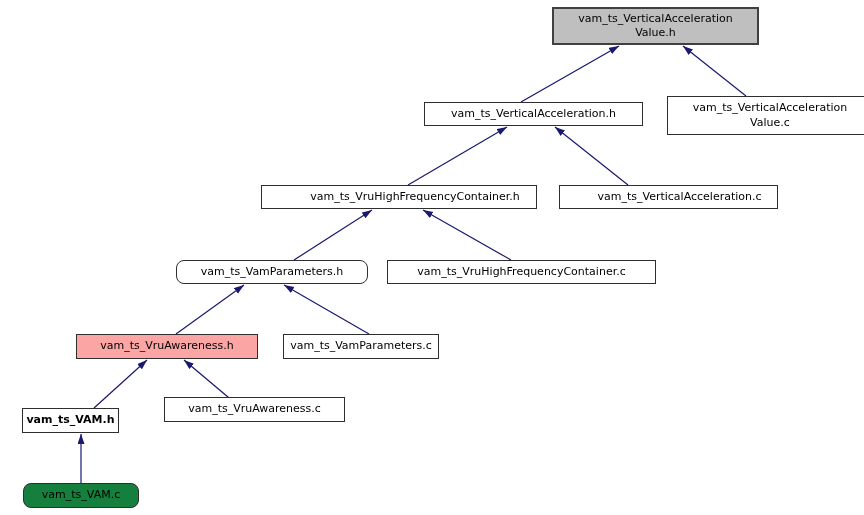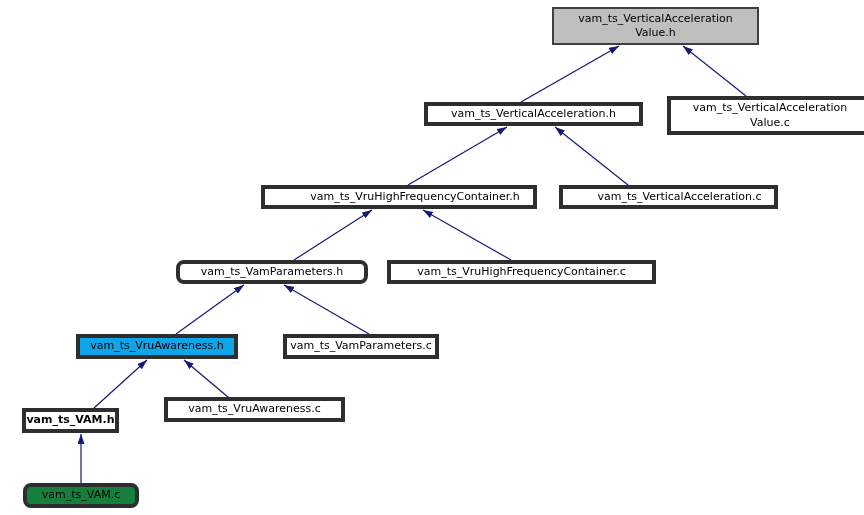--- a/index.html
+++ b/index.html
@@ -21,21 +21,21 @@
     left: 0;
     top: 0;
     width: 864px;
     height: 515px;
     display: block;
   }
   .node {
     position: absolute;
     box-sizing: border-box;
     background: #ffffff;
-    border: 4px solid #14b8a6;
+    border: 1px solid #14b8a6;
     display: flex;
     flex-direction: column;
     align-items: center;
     justify-content: center;
     font-size: 11px;
     color: #000000;
     line-height: 1.3;
     white-space: nowrap;
     text-align: center;
     cursor: pointer;
@@ -90,21 +90,21 @@
       </div>
       <div class="node" style="left: 543px; top: 185px; width: 219px; height: 24px; background: rgb(255, 255, 255); border-color: rgb(46, 46, 46); color: rgb(0, 0, 0); padding-left: 22px;">
         <span class="line">vam_ts_VerticalAcceleration.c</span>
       </div>
       <div class="node" style="left: 160px; top: 260px; width: 192px; height: 24px; background: rgb(255, 255, 255); border-color: rgb(46, 46, 46); color: rgb(0, 0, 0); border-radius: 8px;">
         <span class="line">vam_ts_VamParameters.h</span>
       </div>
       <div class="node" style="left: 371px; top: 260px; width: 269px; height: 24px; background: rgb(255, 255, 255); border-color: rgb(46, 46, 46); color: rgb(0, 0, 0);">
         <span class="line">vam_ts_VruHighFrequencyContainer.c</span>
       </div>
-      <div class="node" style="left: 60px; top: 334px; width: 162px; height: 25px; background: #0ea5e9; border-color: rgb(46, 46, 46); color: rgb(0, 0, 0);">
+      <div class="node" style="left: 60px; top: 334px; width: 182px; height: 25px; background: #fca5a5; border-color: rgb(46, 46, 46); color: rgb(0, 0, 0);">
         <span class="line">vam_ts_VruAwareness.h</span>
       </div>
       <div class="node" style="left: 267px; top: 334px; width: 156px; height: 25px; background: rgb(255, 255, 255); border-color: rgb(46, 46, 46); color: rgb(0, 0, 0);">
         <span class="line">vam_ts_VamParameters.c</span>
       </div>
       <div class="node" style="left: 6px; top: 408px; width: 97px; height: 25px; background: rgb(255, 255, 255); border-color: rgb(46, 46, 46); color: rgb(0, 0, 0); font-weight: bold;">
         <span class="line">vam_ts_VAM.h</span>
       </div>
       <div class="node" style="left: 148px; top: 397px; width: 181px; height: 25px; background: rgb(255, 255, 255); border-color: rgb(46, 46, 46); color: rgb(0, 0, 0);">
         <span class="line">vam_ts_VruAwareness.c</span>

